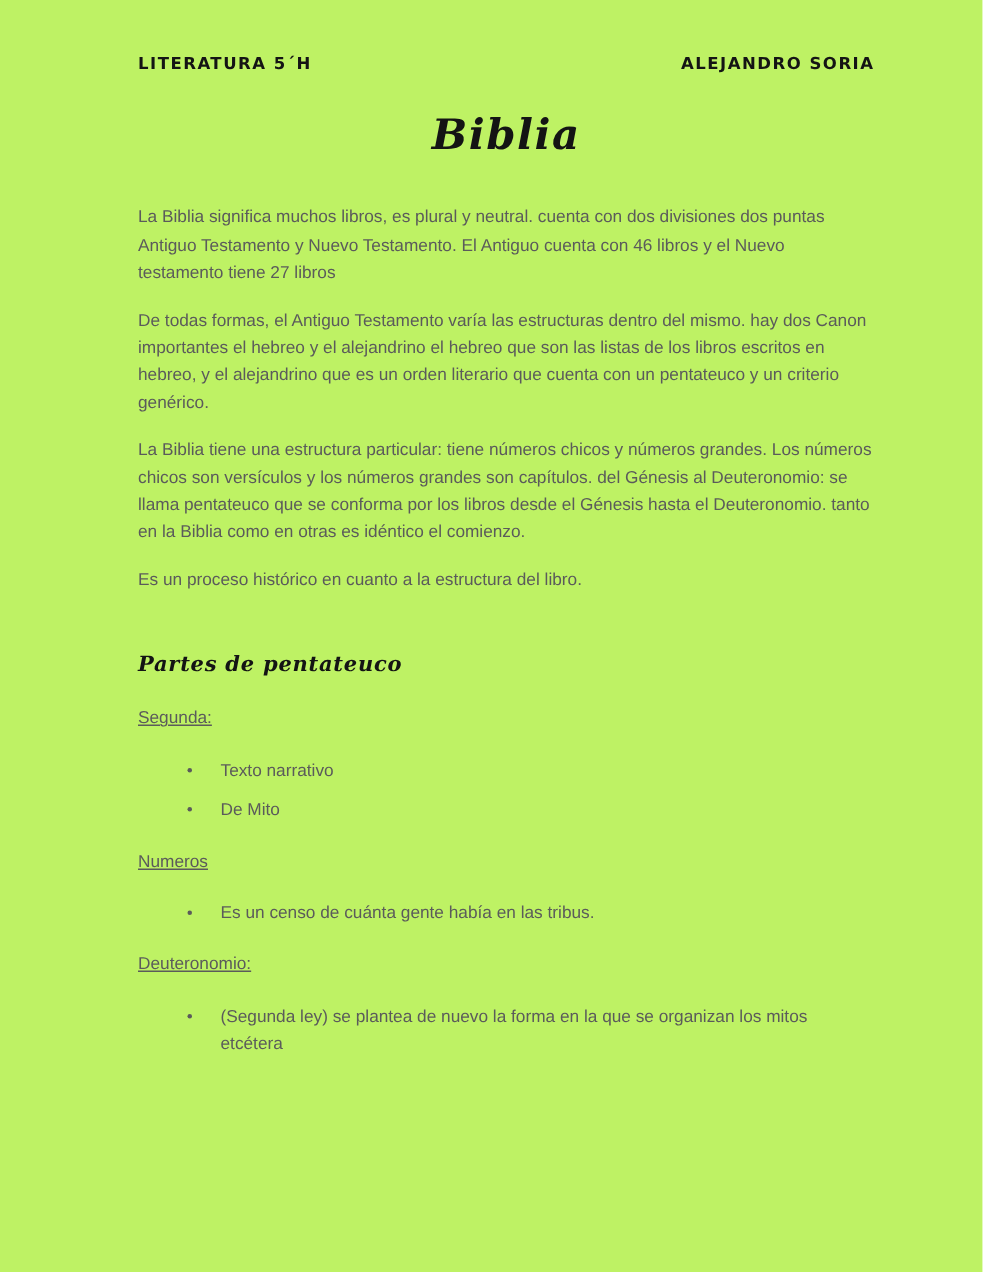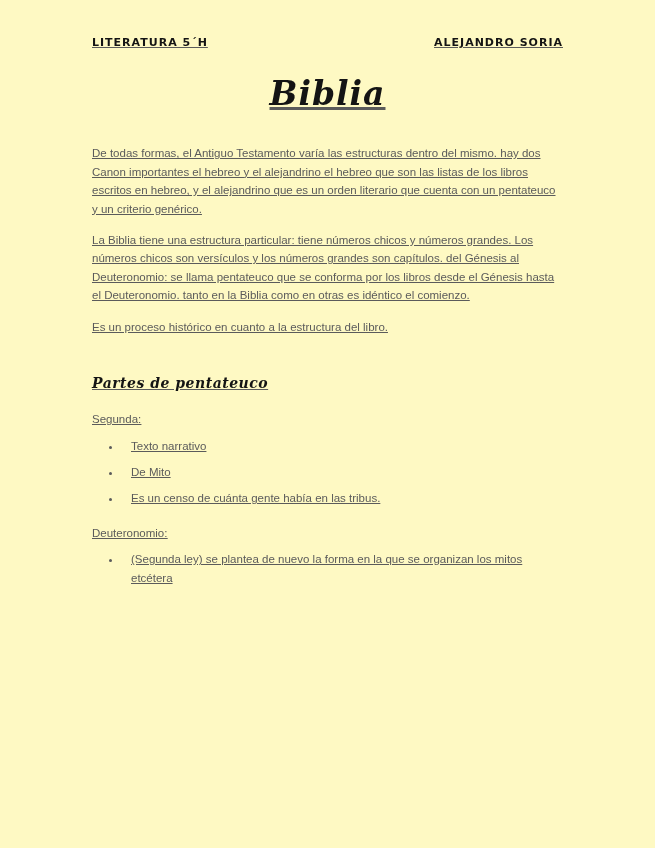--- a/index.html
+++ b/index.html
@@ -2,106 +2,107 @@
 <html><head>
 <meta charset="utf-8">
 <style>
   html, body { margin: 0; padding: 0; background: #ffffff; }
   .page {
     position: relative;
     width: 655px;
     height: 848px;
     box-sizing: border-box;
     margin: 0 auto;
-    background: #fef9c3;
-    padding: 34px 92px 40px 92px;
+    background: #bef264;
+    padding: 34px 72px 40px 92px;
     font-family: "Liberation Sans", sans-serif;
     font-size: 11.5px;
     line-height: 1.6;
     color: #5b5b5b;
     overflow: hidden;
-    text-decoration: underline;
   }
   .doc-header {
     display: flex;
     justify-content: space-between;
     align-items: baseline;
     font-family: "DejaVu Sans", sans-serif;
     font-weight: 700;
     font-size: 11px;
     letter-spacing: 1px;
     color: #141414;
     text-transform: uppercase;
   }
   .doc-title {
     text-align: center;
     font-family: "DejaVu Serif", serif;
     font-style: italic;
     font-weight: 700;
-    font-size: 33px;
+    font-size: 28px;
     color: #141414;
     margin: 16px 0 24px 0;
     letter-spacing: 1px;
   }
   .para { margin: 0 0 13px 0; }
   .section-heading {
     font-family: "DejaVu Serif", serif;
     font-style: italic;
     font-weight: 700;
     font-size: 14px;
     letter-spacing: 0.5px;
     color: #141414;
     margin: 36px 0 12px 0;
   }
   .subsection-title {
     text-decoration: underline;
     margin: 16px 0 2px 0;
     color: #5b5b5b;
   }
   ul.bullets {
-    margin: 0;
+    margin: 16px;
     padding: 0 0 0 30px;
     list-style: disc;
   }
   ul.bullets li {
     margin: 8px 0;
     padding-left: 9px;
   }
 </style>
 </head>
 <body>
 
 <div class="page">
 
   <div class="doc-header">
     <span>LITERATURA 5´H</span>
     <span>ALEJANDRO SORIA</span>
   </div>
 
   <h1 class="doc-title">Biblia</h1>
 
+  <p class="para">La Biblia significa muchos libros, es plural y neutral. cuenta con dos divisiones dos puntas Antiguo Testamento y Nuevo Testamento. El Antiguo cuenta con 46 libros y el Nuevo testamento tiene 27 libros</p>
   <p class="para">De todas formas, el Antiguo Testamento varía las estructuras dentro del mismo.  hay dos Canon importantes el hebreo y el alejandrino el hebreo que son las listas de los libros escritos en hebreo, y el alejandrino que es un orden literario que cuenta con un pentateuco y un criterio genérico.</p>
   <p class="para">La Biblia tiene una estructura particular: tiene números chicos y números grandes. Los números chicos son versículos y los números grandes son capítulos. del Génesis al Deuteronomio: se llama pentateuco que se conforma por los libros desde el Génesis hasta el Deuteronomio. tanto en la Biblia como en otras es idéntico el comienzo.</p>
   <p class="para">Es un proceso histórico en cuanto a la estructura del libro.</p>
 
   <h2 class="section-heading">Partes de pentateuco</h2>
 
   <div>
     <p class="subsection-title">Segunda:</p>
     <ul class="bullets">
       <li>Texto narrativo</li>
       <li>De Mito</li>
     </ul>
   </div>
 
   <div>
   </div>
 
 
   <div>
+    <p class="subsection-title">Numeros</p>
     <ul class="bullets">
       <li>Es un censo de cuánta gente había en las tribus.</li>
     </ul>
   </div>
 
   <div>
     <p class="subsection-title">Deuteronomio:</p>
     <ul class="bullets">
       <li>(Segunda ley) se plantea de nuevo la forma en la que se organizan los mitos etcétera</li>
     </ul>

